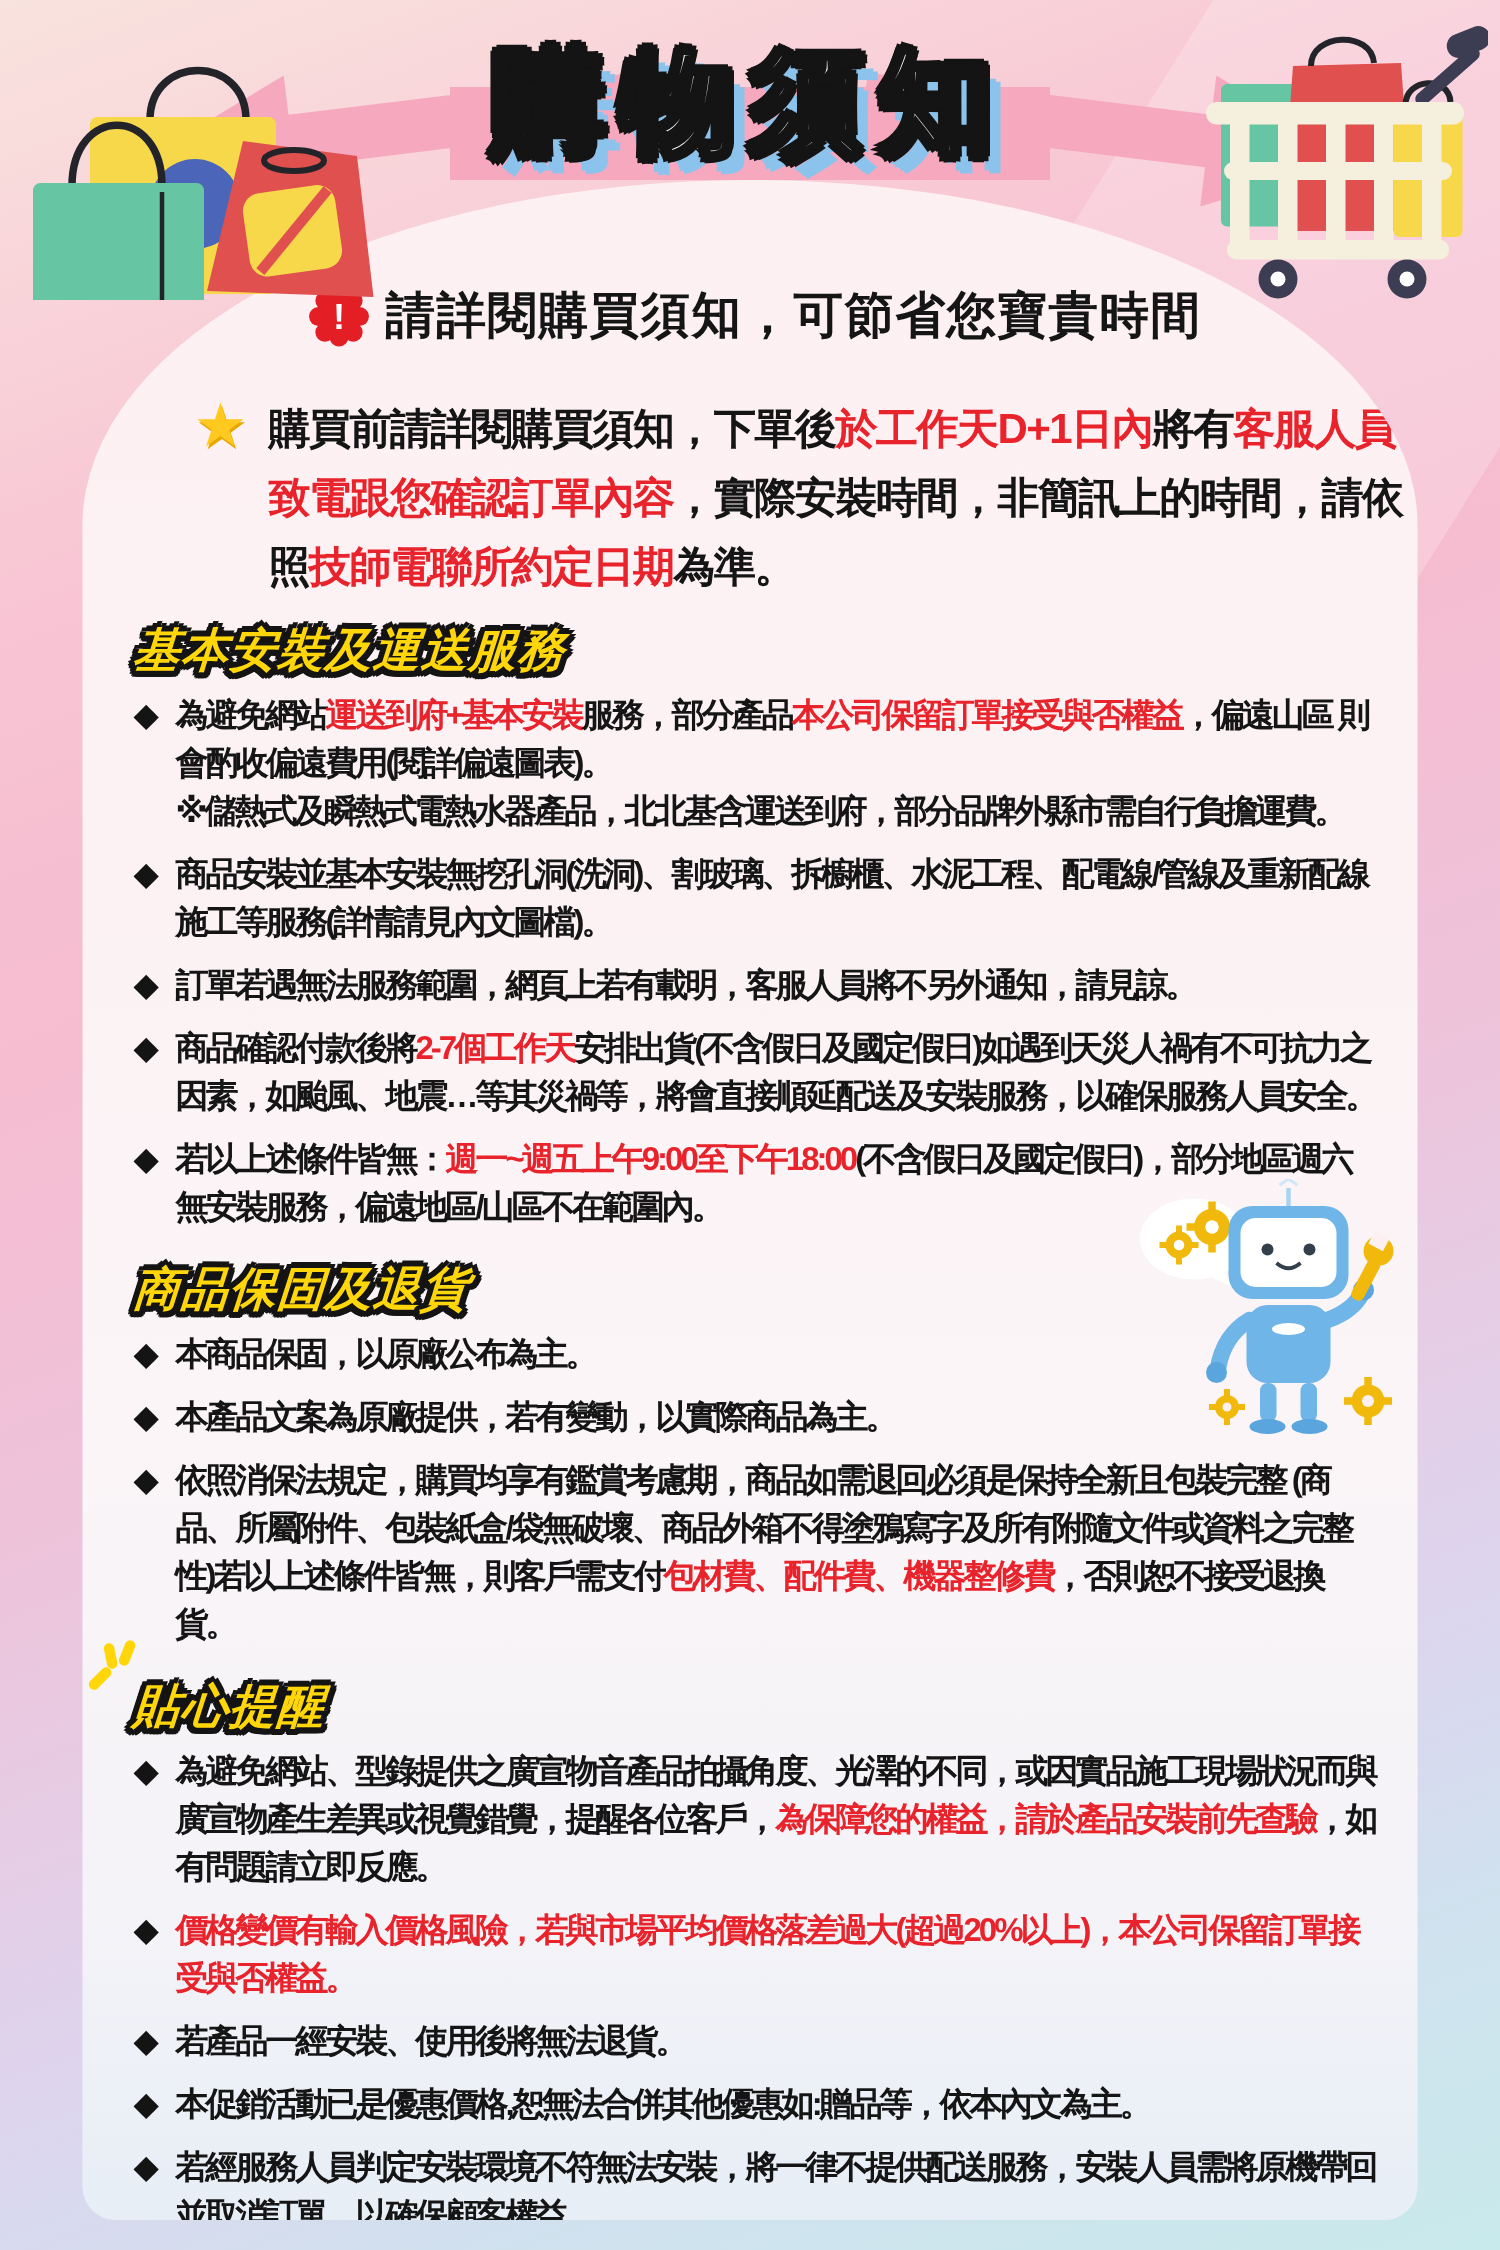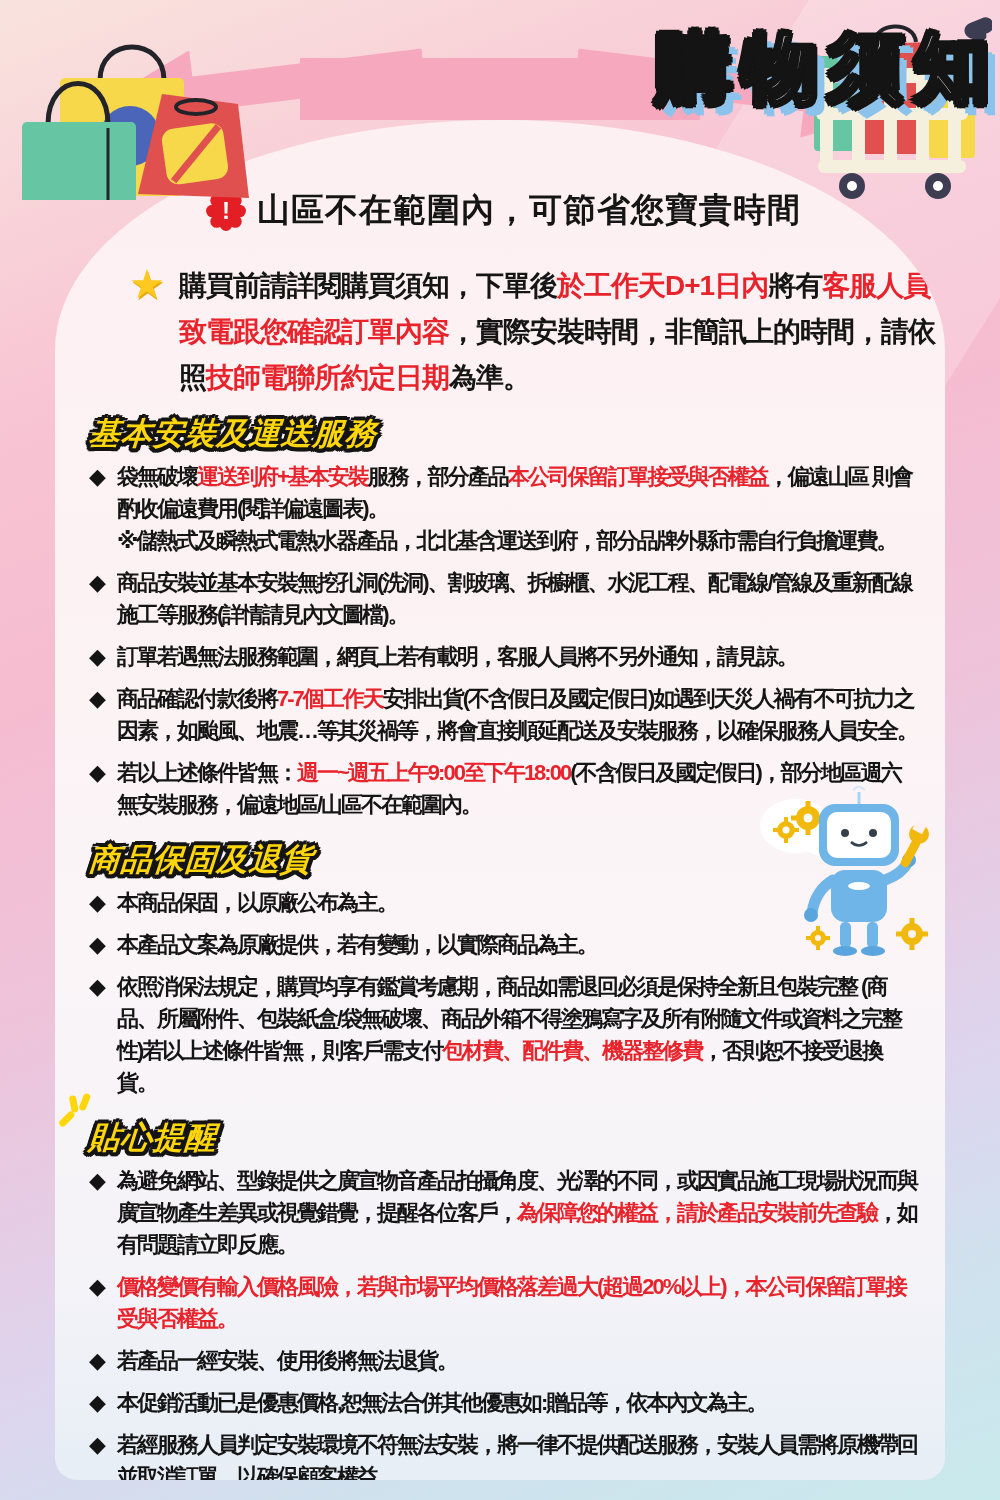--- a/index.html
+++ b/index.html
@@ -13,21 +13,21 @@
   .arrow{position:absolute;top:42px;width:330px;height:88px;background:#f6a9be;z-index:1;
     clip-path:polygon(0% 50%,30% 0%,30% 30%,100% 30%,100% 70%,30% 70%,30% 100%);}
   .arrow-left{left:95px;transform:rotate(-7deg);}
   .arrow-right{right:95px;transform:scaleX(-1) rotate(-7deg);}
   
   .panel{position:absolute;left:55px;top:120px;width:890px;height:1360px;z-index:2;overflow:hidden;
     border-radius:445px 445px 22px 22px / 230px 230px 22px 22px;
     background:linear-gradient(180deg,#fdf0f3 0%,#fcf2f4 35%,#fbf5f7 60%,#f4f3f8 85%,#e7eef6 100%);}
   .content{position:relative;padding:16px 28px 0 34px;}
   
-  .title{position:absolute;z-index:4;left:0;top:18px;width:1000px;text-align:right;margin:0;
+  .title{position:absolute;z-index:4;left:0;top:18px;width:1000px;text-align:center;margin:0;
     font-size:76px;font-weight:900;letter-spacing:10px;color:#fdfbff;
     -webkit-text-stroke:3px #141414;
     text-shadow:
       -3px -3px 0 #141414,3px -3px 0 #141414,-3px 3px 0 #141414,3px 3px 0 #141414,
       -4px 0 0 #141414,4px 0 0 #141414,0 -4px 0 #141414,0 4px 0 #141414,
       8px 9px 0 #8cc3ec,11px 11px 0 #8cc3ec;}
   
   .subtitle-row{display:flex;align-items:center;justify-content:center;gap:10px;margin-top:52px;}
   .subtitle{font-size:33px;font-weight:900;color:#151515;letter-spacing:1px;}
   .seal{width:42px;height:42px;flex:0 0 auto;}
@@ -124,48 +124,48 @@
               <circle cx="33" cy="20" r="6"></circle>
             <circle cx="29" cy="30" r="6"></circle>
               <circle cx="20" cy="33" r="6"></circle>
               <circle cx="11" cy="30" r="6"></circle>
             <circle cx="7" cy="20" r="6"></circle>
               <circle cx="11" cy="10" r="6"></circle>
               <circle cx="20" cy="20" r="13"></circle>
           </g>
           <text x="20" y="28" font-size="23" font-weight="bold" fill="#ffffff" text-anchor="middle">!</text>
         </svg>
-        <span class="subtitle">山區不在範圍內，可節省您寶貴時間</span>
+        <span class="subtitle">請詳閱購買須知，可節省您寶貴時間</span>
       </div>
 
       <div class="intro">
         <span class="star">★</span><span><span>購買前請詳閱購買須知，下單後</span><span class="red">於工作天D+1日內</span><span>將有</span><span class="red">客服人員致電跟您確認訂單內容</span><span>，實際安裝時間，非簡訊上的時間，請依照</span><span class="red">技師電聯所約定日期</span><span>為準。</span></span>
       </div>
 
       <div>
           <div class="section section-s1"><h2 class="section-title">基本安裝及運送服務</h2><div class="bullet">
               <span class="diamond">◆</span>
               <div class="bullet-body">
-                <div class="para"><span>袋無破壞</span><span class="red">運送到府+基本安裝</span><span>服務，部分產品</span><span class="red">本公司保留訂單接受與否權益</span><span>，偏遠山區 則會酌收偏遠費用(閱詳偏遠圖表)。</span></div>
+                <div class="para"><span>為避免網站</span><span class="red">運送到府+基本安裝</span><span>服務，部分產品</span><span class="red">本公司保留訂單接受與否權益</span><span>，偏遠山區 則會酌收偏遠費用(閱詳偏遠圖表)。</span></div>
                 <div class="para"><span>※儲熱式及瞬熱式電熱水器產品，北北基含運送到府，部分品牌外縣市需自行負擔運費。</span></div>
               </div>
             </div><div class="bullet">
               <span class="diamond">◆</span>
               <div class="bullet-body">
                 <div class="para"><span>商品安裝並基本安裝無挖孔洞(洗洞)、割玻璃、拆櫥櫃、水泥工程、配電線/管線及重新配線施工等服務(詳情請見內文圖檔)。</span></div>
               </div>
             </div><div class="bullet">
               <span class="diamond">◆</span>
               <div class="bullet-body">
                 <div class="para"><span>訂單若遇無法服務範圍，網頁上若有載明，客服人員將不另外通知，請見諒。</span></div>
               </div>
             </div><div class="bullet">
               <span class="diamond">◆</span>
               <div class="bullet-body">
-                <div class="para"><span>商品確認付款後將</span><span class="red">7-7個工作天</span><span>安排出貨(不含假日及國定假日)如遇到天災人禍有不可抗力之因素，如颱風、地震…等其災禍等，將會直接順延配送及安裝服務，以確保服務人員安全。</span></div>
+                <div class="para"><span>商品確認付款後將</span><span class="red">2-7個工作天</span><span>安排出貨(不含假日及國定假日)如遇到天災人禍有不可抗力之因素，如颱風、地震…等其災禍等，將會直接順延配送及安裝服務，以確保服務人員安全。</span></div>
               </div>
             </div><div class="bullet">
               <span class="diamond">◆</span>
               <div class="bullet-body">
                 <div class="para"><span>若以上述條件皆無：</span><span class="red">週一~週五上午9:00至下午18:00</span><span>(不含假日及國定假日)，部分地區週六無安裝服務，偏遠地區/山區不在範圍內。</span></div>
               </div>
             </div></div>
           <div class="section section-s2"><h2 class="section-title">商品保固及退貨</h2><div class="bullet">
               <span class="diamond">◆</span>
               <div class="bullet-body">

